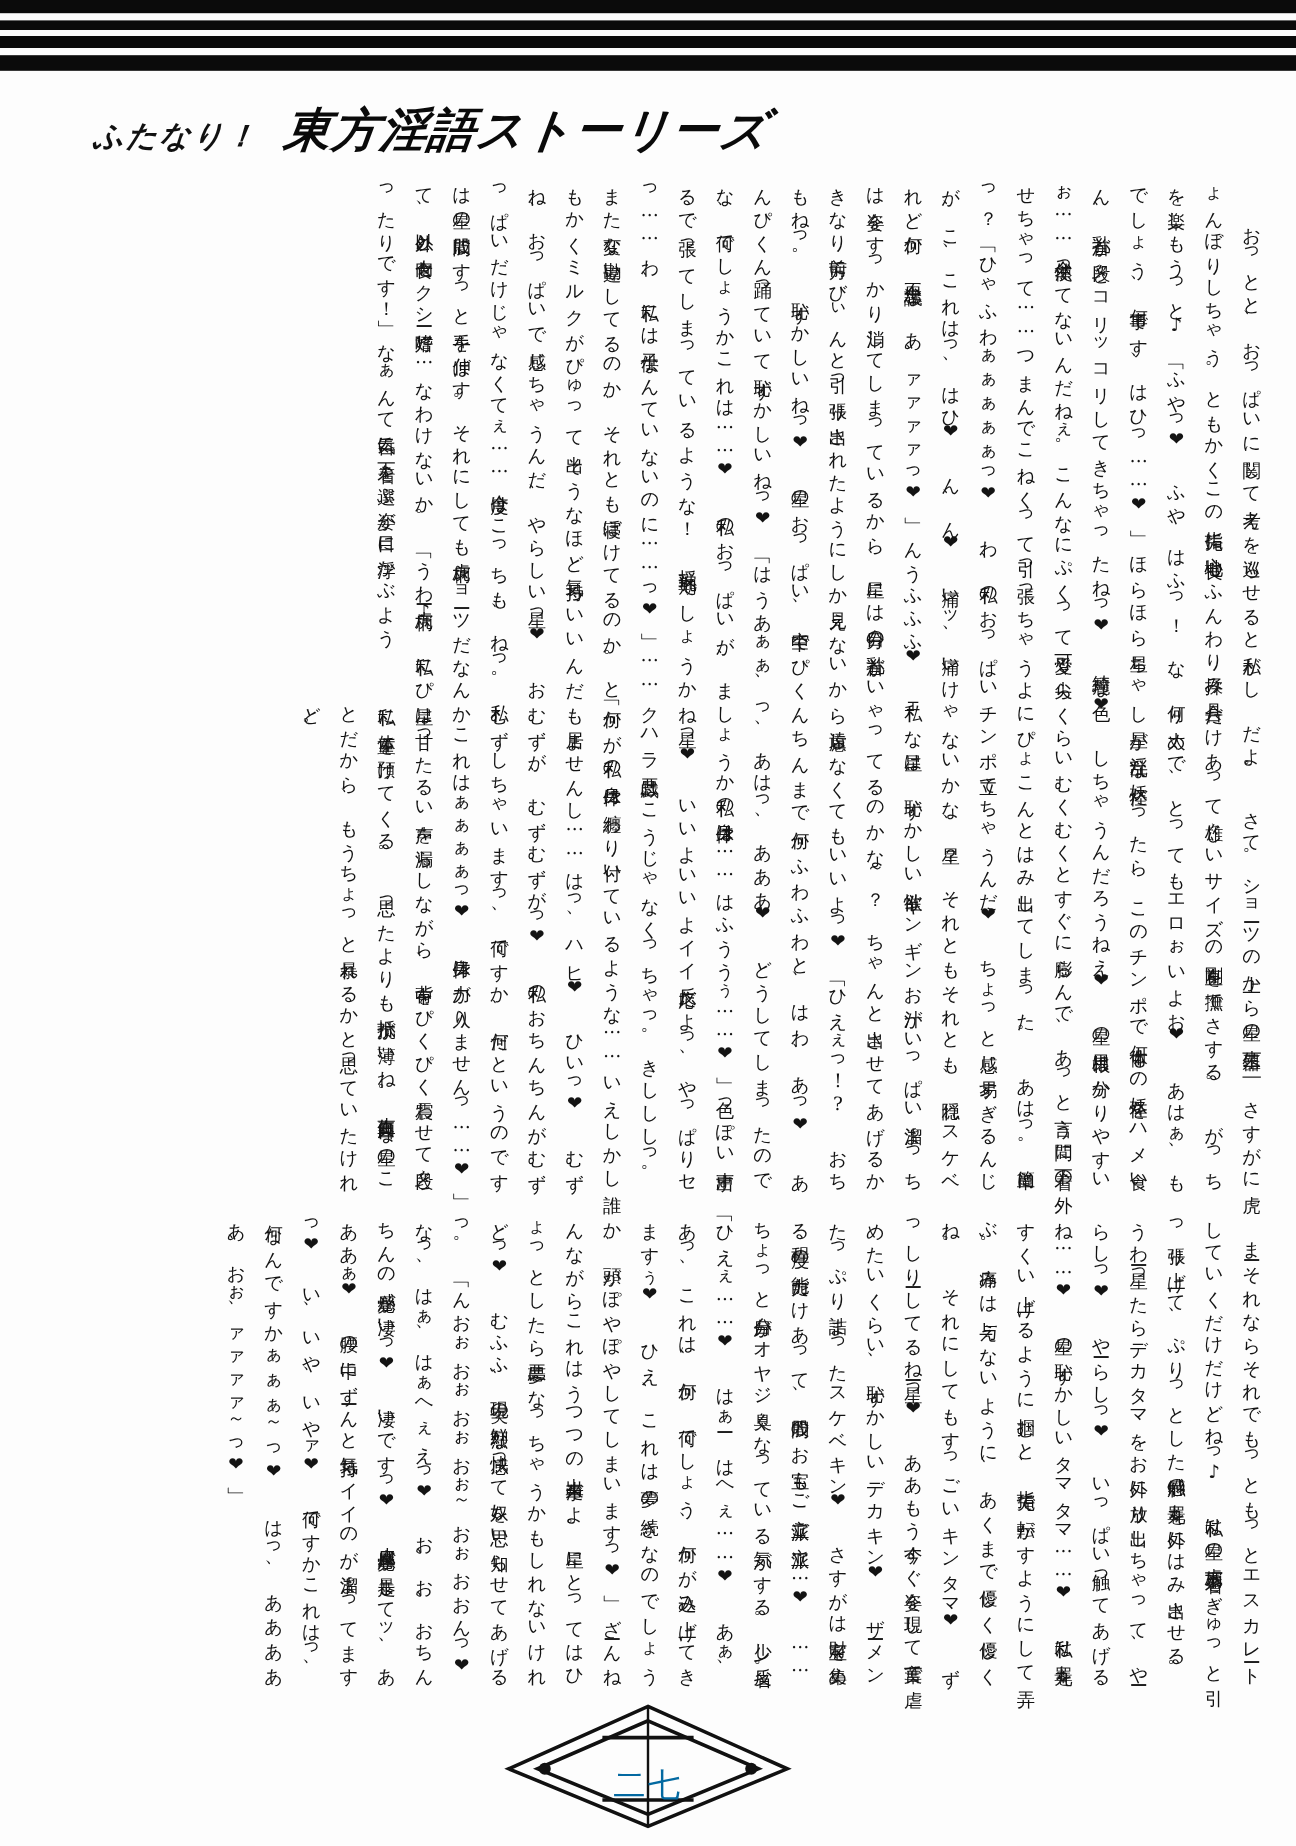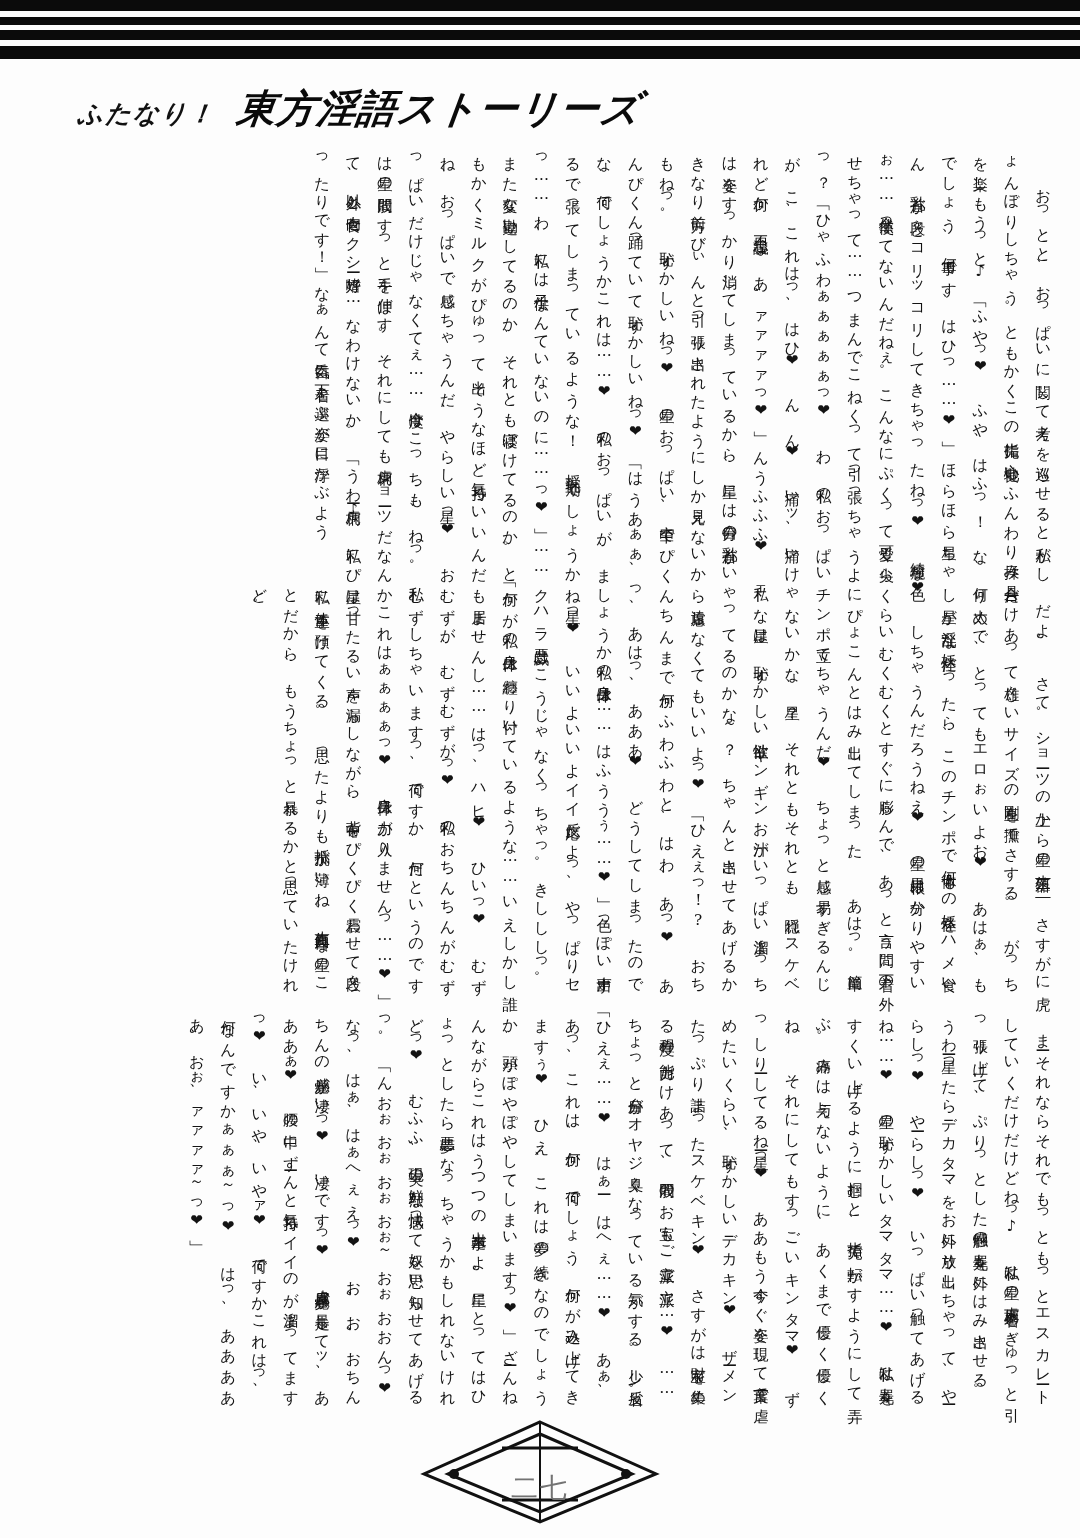--- a/index.html
+++ b/index.html
@@ -119,21 +119,21 @@
   }
   .ornament svg { display: block; }
   .pagenum {
     position: absolute;
     left: 50%;
     top: 1470px;
     transform: translateX(-50%);
     font-family: "DejaVu Serif", serif;
     font-size: 27px;
     letter-spacing: 2px;
-    color: #737373;
+    color: #0369a1;
     writing-mode: horizontal-tb;
   }
 </style>
 </head>
 <body>
 
 <div class="page">
 
   <div class="stripes">
     <div class="stripe s0"></div>

